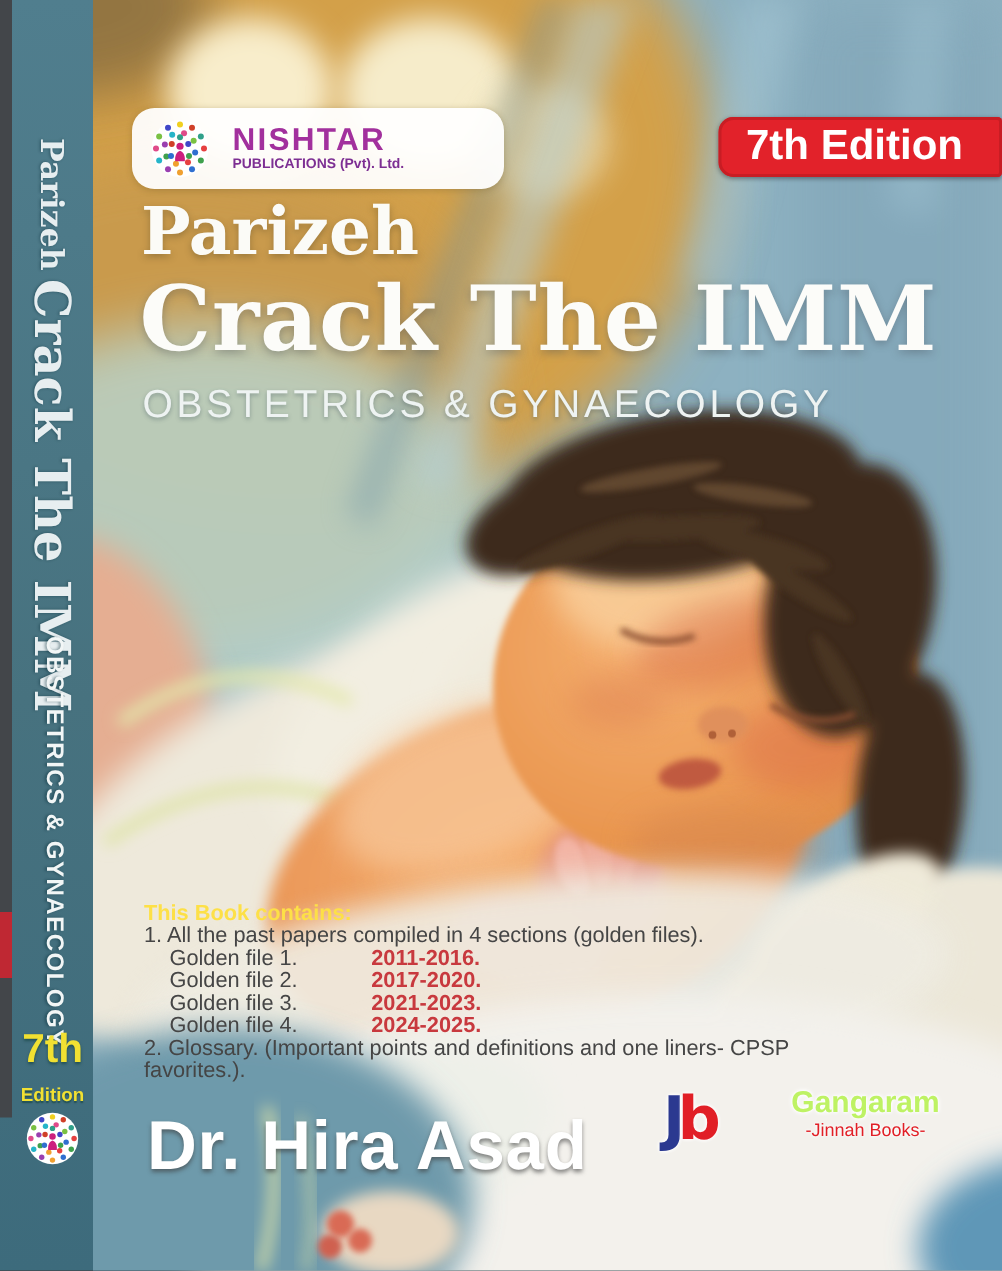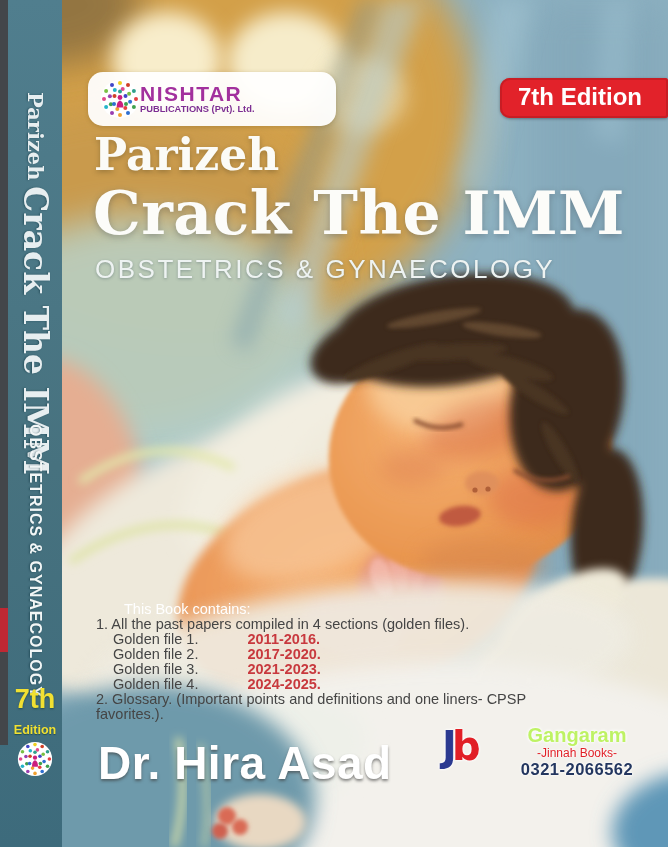--- a/index.html
+++ b/index.html
@@ -35,33 +35,33 @@
     text-shadow:0 1px 1px rgba(0,50,40,.5);
   }
   .spine-globe{position:absolute;left:35px;top:741px;transform:translateX(-50%);width:36px;height:36px;z-index:6;}
   
   .cover{position:absolute;left:62px;top:0;width:606px;height:847px;z-index:2;}
   .scene{position:absolute;left:0;top:0;width:606px;height:847px;}
   
   .pub-pill{
     position:absolute;left:26px;top:72px;width:248px;height:54px;
     background:rgba(255,255,255,.94);border-radius:15px;
-    display:flex;align-items:center;gap:0;box-sizing:border-box;padding:5px 12px 5px 12px;
+    display:flex;align-items:center;gap:15px;box-sizing:border-box;padding:5px 12px 5px 12px;
     box-shadow:0 1px 4px rgba(110,85,30,.3);z-index:8;
   }
   .pub-globe{width:40px;height:40px;flex:0 0 auto;}
   .pub-name{font-size:21px;font-weight:bold;letter-spacing:1.5px;color:#a2309d;line-height:21px;}
   .pub-sub{font-size:9.3px;font-weight:bold;color:#7d2f93;line-height:11px;}
   
   .badge{
     position:absolute;right:0;top:78px;height:40px;z-index:8;
     background:#e2222a;border-radius:10px 3px 3px 10px;
     display:flex;align-items:center;box-sizing:border-box;padding:0 26px 2px 18px;
     box-shadow:0 1px 3px rgba(0,0,0,.35), inset 0 0 0 2px #c81d24;
-    color:#ffffff;font-size:24px;font-weight:bold;
+    color:#ffffff;font-size:28px;font-weight:bold;
   }
   
   .t-series{
     position:absolute;left:32px;top:129px;z-index:8;
     font-family:"DejaVu Serif",serif;font-weight:bold;font-size:44px;color:#fbfbf7;
     text-shadow:0 2px 5px rgba(85,70,35,.4);
   }
   .t-main{
     position:absolute;left:31px;top:178px;z-index:8;
     font-family:"DejaVu Serif",serif;font-weight:bold;font-size:60px;color:#fcfcf9;
@@ -70,21 +70,21 @@
   .t-sub{
     position:absolute;left:33px;top:254px;z-index:8;
     font-size:26px;color:#eef3f2;letter-spacing:2.5px;
     text-shadow:0 1px 3px rgba(70,90,100,.45);white-space:nowrap;
   }
   
   .contains{
     position:absolute;left:34px;top:602px;width:500px;z-index:8;
     color:#454545;font-size:14.5px;line-height:15px;
   }
-  .contains .hd{font-weight:normal;color:#ffffff;margin-left:28px;}
+  .contains .hd{font-weight:bold;color:#fde047;}
   .gf{padding-left:17px;}
   .yrs{color:#c8393e;font-weight:bold;margin-left:45px;}
   
   .author{
     position:absolute;left:36px;top:736px;z-index:8;
     font-size:46px;font-weight:bold;color:#ffffff;letter-spacing:.5px;
     text-shadow:0 2px 3px rgba(60,60,60,.6);
   }
   
   .store{position:absolute;left:380px;top:724px;width:215px;height:70px;z-index:8;}
@@ -312,18 +312,17 @@
 
     <div class="author">Dr. Hira Asad</div>
 
     <div class="store">
       <div class="mono">
         <span class="mj">J</span><span class="mb">b</span>
       </div>
       <div class="col">
         <div class="store-name">Gangaram</div>
         <div class="store-tag">-Jinnah Books-</div>
-        <div class="store-phone">0321-2066562</div>
       </div>
     </div>
 
   </div>
 </div>
 
 </body></html>

